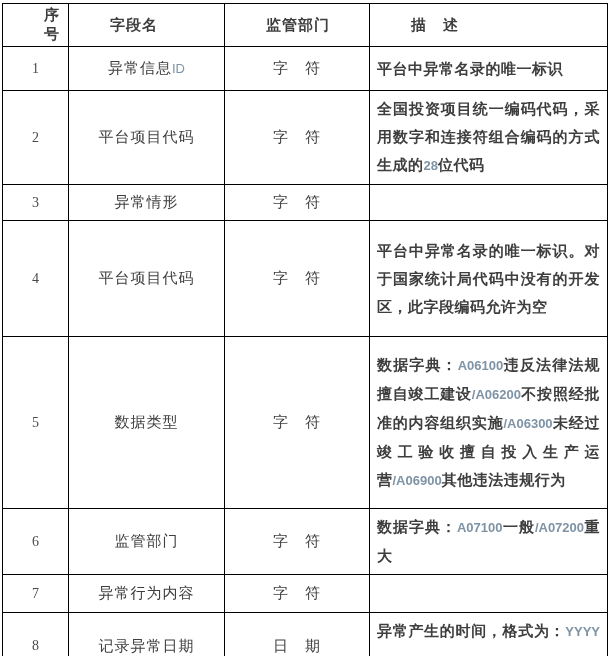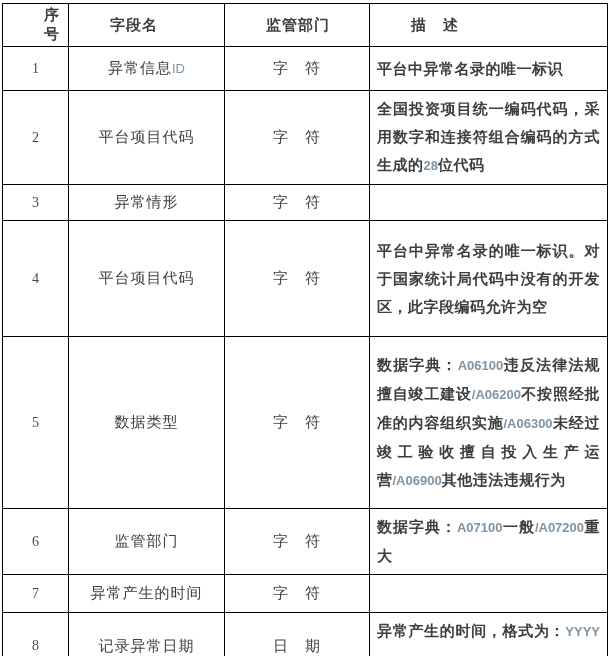--- a/index.html
+++ b/index.html
@@ -119,21 +119,21 @@
       <td class="c-desc tint">数据字典：<span class="latin">A06100</span>违反法律法规擅自竣工建设<span class="latin">/A06200</span>不按照经批准的内容组织实施<span class="latin">/A06300</span>未经过竣工验收擅自投入生产运营<span class="latin">/A06900</span>其他违法违规行为</td>
     </tr>
     <tr class="h-r6">
       <td class="c-no">6</td>
       <td class="c-field tint">监管部门</td>
       <td class="c-type">字　符</td>
       <td class="c-desc tint">数据字典：<span class="latin">A07100</span>一般<span class="latin">/A07200</span>重大</td>
     </tr>
     <tr class="h-r7">
       <td class="c-no">7</td>
-      <td class="c-field tint">异常产生的时间</td>
+      <td class="c-field tint">异常行为内容</td>
       <td class="c-type">字　符</td>
       <td class="c-desc tint"></td>
     </tr>
     <tr class="h-r8">
       <td class="c-no">8</td>
       <td class="c-field tint">记录异常日期</td>
       <td class="c-type">日　期</td>
       <td class="c-desc tint">异常产生的时间，格式为：<span class="latin">YYYY－MM－DD</span></td>
     </tr>
   </tbody>

